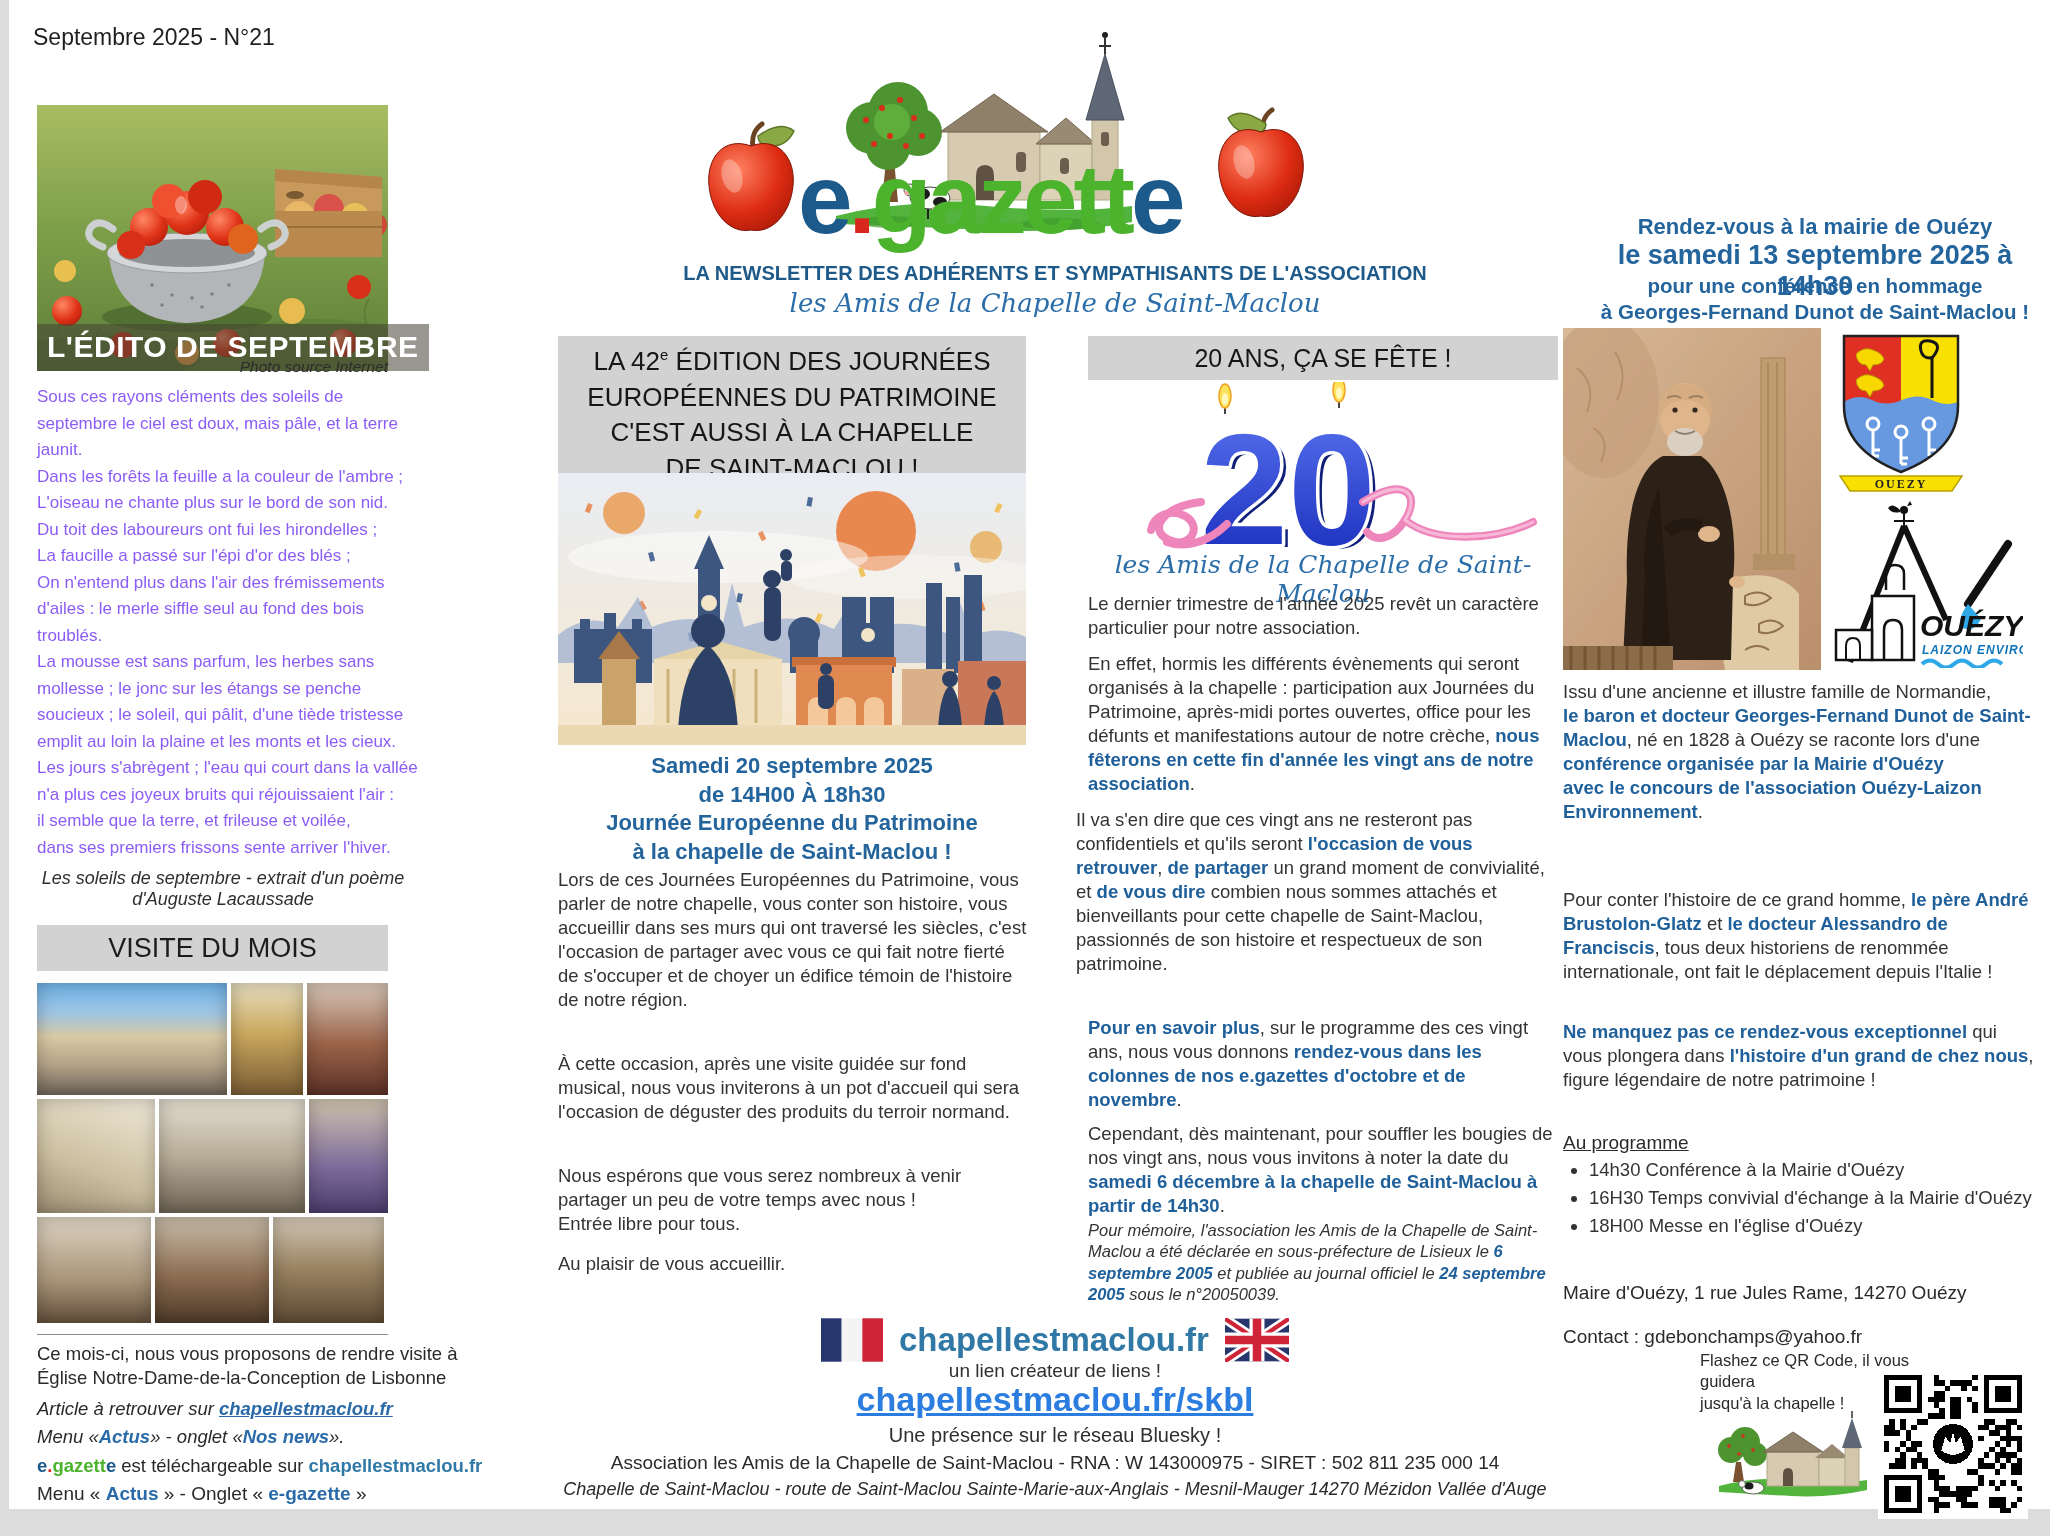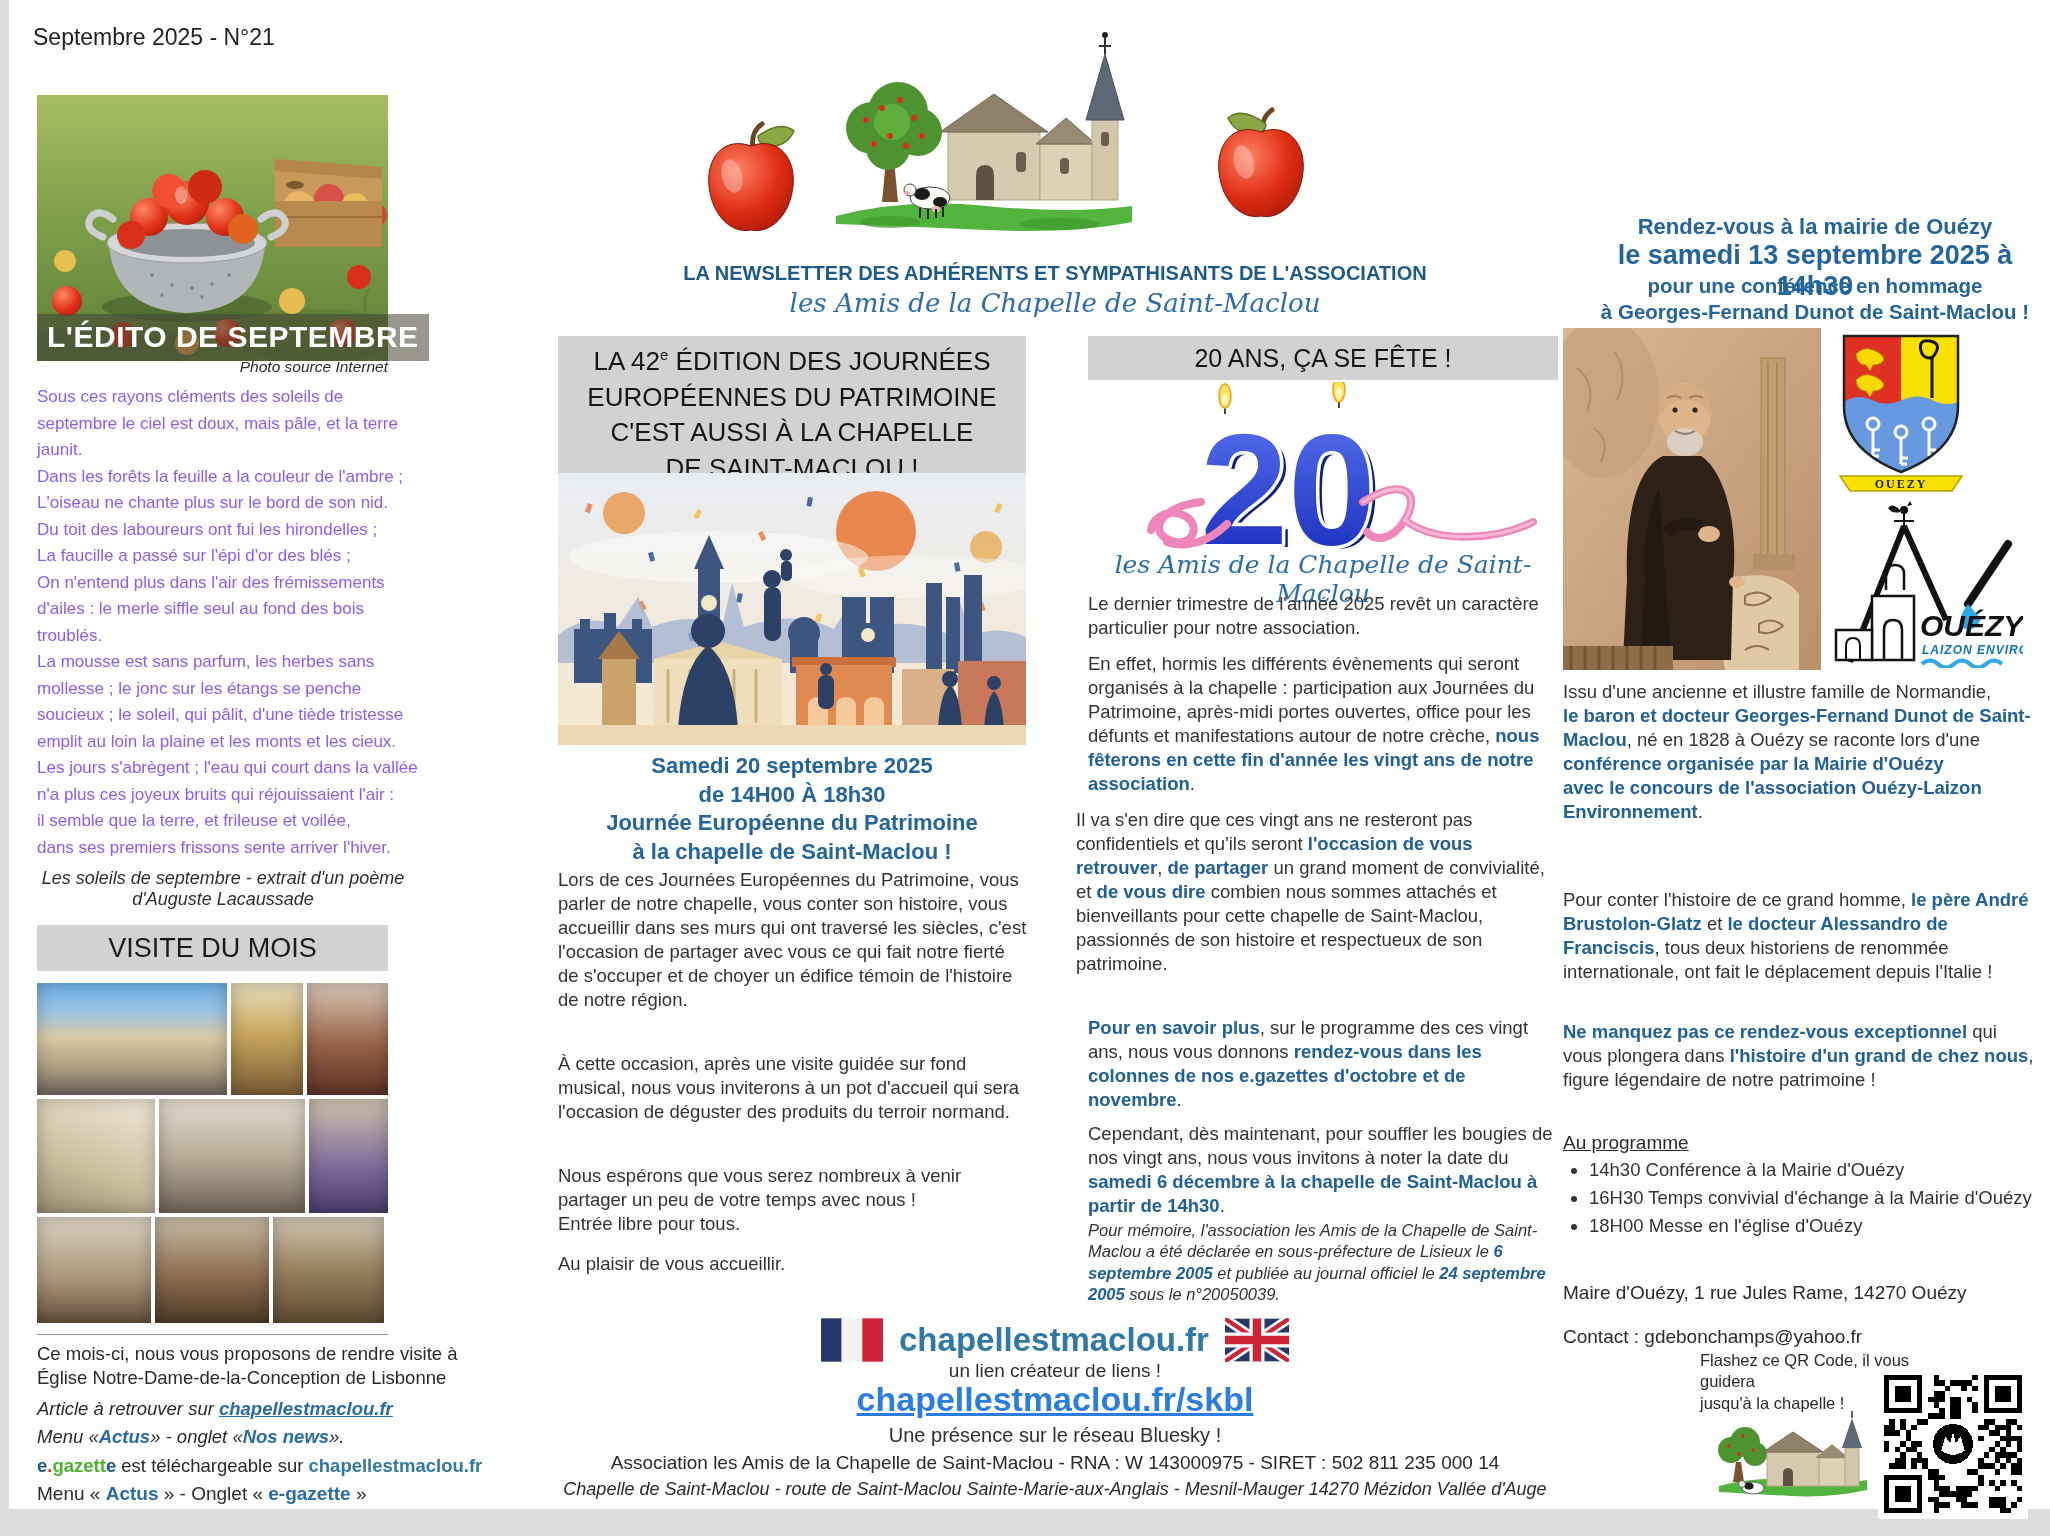--- a/index.html
+++ b/index.html
@@ -14,21 +14,21 @@
   .blue-b{color:#2a6aa8;font-weight:700;}
   .lg-b{color:#1c5a8c;font-weight:700;}
   .lg-r{color:#d8281e;font-weight:700;}
   .lg-g{color:#4cb32c;font-weight:700;}
   .site-teal{color:#3079a6;font-weight:700;text-decoration:none;}
   .edge-l{position:absolute;left:0;top:0;width:9px;height:1536px;background:#dcdcdc;}
   .edge-b{position:absolute;left:0;top:1509px;width:2050px;height:27px;background:#dcdcdc;}
 
   
   .issue{left:33px;top:24px;font-size:23px;color:#1f1f1f;}
-  .photo-wrap{left:37px;top:95px;width:392px;height:266px;}
+  .photo-wrap{left:37px;top:105px;width:392px;height:266px;}
   .edito-bar{position:absolute;left:0;right:0;bottom:0;height:47px;background:rgba(70,66,52,.55);
              color:#fff;font-weight:700;font-size:30px;line-height:46px;padding-left:10px;
              letter-spacing:.5px;white-space:nowrap;}
   .credit{left:37px;top:358px;width:351px;text-align:right;font-size:15.5px;font-style:italic;color:#2c2c2c;}
   .poem{left:37px;top:384px;width:400px;font-size:17px;line-height:1.56;color:#8b5cf6;}
   .poem-attr{left:37px;top:868px;width:372px;text-align:center;font-size:18px;font-style:italic;color:#2f2f2f;}
   .visite-bar{left:37px;top:925px;width:351px;height:46px;background:#d2d2d2;font-size:27px;
               color:#1c1c1c;text-align:center;line-height:46px;}
   .collage{left:37px;top:983px;width:351px;display:flex;flex-direction:column;gap:4px;}
   .crow{display:flex;gap:4px;}
@@ -312,20 +312,21 @@
             <stop offset=".55" stop-color="#dd2c12"></stop>
             <stop offset="1" stop-color="#9e1405"></stop>
           </radialGradient>
         </defs>
       <path d="M55,30 C53,18 58,10 64,6" stroke="#6b4423" stroke-width="5" fill="none" stroke-linecap="round"></path>
       <path d="M58,20 q-24,-18 -38,-6 q8,17 28,16 q10,-2 10,-10 z" fill="#8aa844" stroke="#5d7526" stroke-width="1.5"></path>
       <path d="M53,28 C26,18 8,40 11,68 C14,98 34,116 53,112 C72,116 92,98 95,68 C98,40 80,18 53,28 Z" fill="url(#ag2)" stroke="#7d170a"></path>
       <ellipse cx="36" cy="58" rx="10" ry="17" fill="#ffffff" opacity=".3" transform="rotate(-14 36 58)"></ellipse>
     </svg>
   </div>
+  <div class="abs h-logo"><span class="lg-b">e</span><span class="lg-r">.</span><span class="lg-g">gazett</span><span class="lg-b">e</span></div>
   <div class="abs h-news">LA NEWSLETTER DES ADHÉRENTS ET SYMPATHISANTS DE L'ASSOCIATION</div>
   <div class="abs h-assoc">les Amis de la Chapelle de Saint-Maclou</div>
 
   <div class="abs pat-title pl"><span>LA 42</span><sup>e</sup><span> ÉDITION DES JOURNÉES
 EUROPÉENNES DU PATRIMOINE
 C'EST AUSSI À LA CHAPELLE
 DE SAINT-MACLOU !</span></div>
 
   <div class="abs pat-illu">
     <svg width="468" height="272" viewBox="0 0 468 272">

